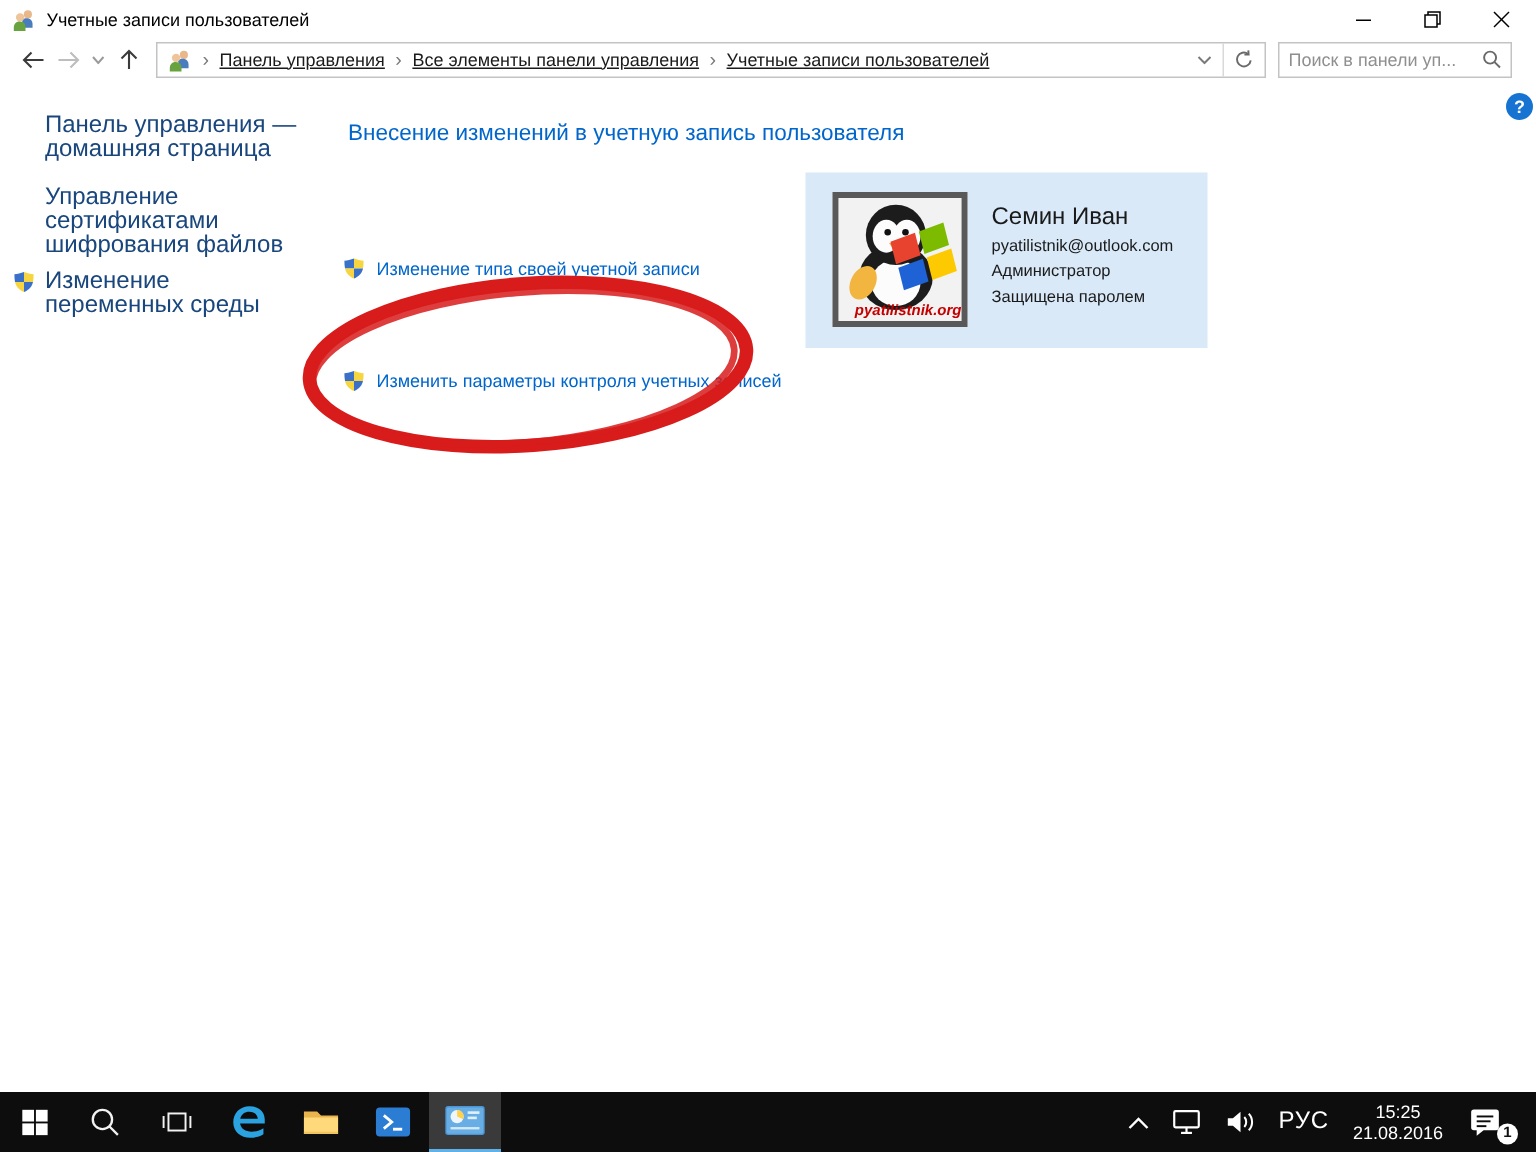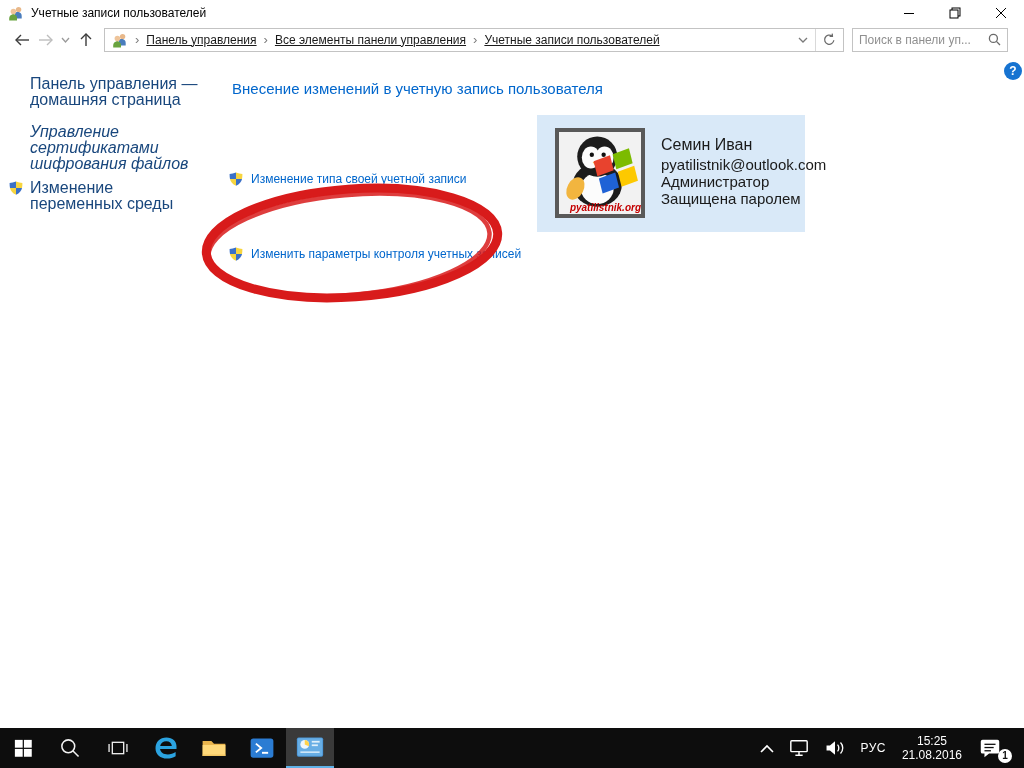--- a/index.html
+++ b/index.html
@@ -36,60 +36,60 @@
                      font-family:"Liberation Sans", sans-serif; min-width:0; }
   .searchbox input::placeholder { color:#8f8f8f; }
 
   
   .content { position:relative; width:1024px; height:674px; background:#fff; }
 
   .sidebar { position:absolute; left:12px; top:22px; width:200px; }
   .sb-item { position:relative; padding-left:18px; font-size:16px; line-height:16px;
              color:var(--sidebar-link); cursor:pointer; width:196px; }
   .sb-item .shield { position:absolute; left:-4px; top:0; }
-  .m16{margin-bottom:16px;} .m6{margin-bottom:6px;} .m8{margin-bottom:8px;font-style:italic;}
+  .m16{margin-bottom:16px;} .m6{margin-bottom:6px;} .m8{margin-bottom:8px;}
 
   .page-heading { position:absolute; left:232px; top:26px; font-size:15px; color:var(--accent);
                   font-weight:400; }
 
   .cp-link { position:absolute; font-size:12px; line-height:19px; color:var(--accent);
              cursor:pointer; display:flex; align-items:flex-start; }
   .cp-link .shield { margin-right:7px; margin-top:1px; flex:0 0 auto; }
   .link-0 { left:247px; top:66px; width:300px; }
   .link-1 { left:228px; top:116px; }
   .link-2 { left:228px; top:168px; }
   .link-3 { left:228px; top:191px; }
 
   .user-panel { position:absolute; left:537px; top:61px; width:268px; height:117px;
                 background:var(--panel-bg); display:flex; align-items:flex-start; padding:13px 0 0 18px; }
   .avatar { position:relative; width:90px; height:90px; border:4px solid #595959; background:#f4f4f4;
             flex:0 0 auto; overflow:hidden; }
   .avatar-caption { position:absolute; left:0; right:0; bottom:1px; text-align:right;
                     font-size:10px; font-weight:bold; font-style:italic; color:#c40000; }
   .account-info { margin-left:16px; padding-top:6px; color:#1a1a1a; }
   .account-name { font-size:16px; line-height:22px; }
-  .account-line { font-size:15px; line-height:17px; }
+  .account-line { font-size:11px; line-height:17px; }
 
   .annotation { position:absolute; left:196px; top:122px; width:312px; height:134px;
                 pointer-events:none; }
 
   .help-btn { position:absolute; left:1004px; top:8px; width:18px; height:18px; border-radius:50%;
               background:var(--help-blue); color:#fff; font-size:12px; font-weight:bold;
               border:none; cursor:pointer; display:flex; align-items:center; justify-content:center; }
 
   
   .taskbar { position:absolute; left:0; top:728px; width:1024px; height:40px;
              background:var(--taskbar-bg); display:flex; align-items:stretch; }
   .tb-btn { width:48px; background:none; border:none; display:flex; align-items:center;
             justify-content:center; cursor:pointer; position:relative; }
   .tb-btn.active { background:#3a3a3a; border-bottom:2px solid var(--active-underline); }
   .tray { margin-left:auto; display:flex; align-items:center; padding-right:10px; }
   .tray-btn { background:none; border:none; color:#fff; display:flex; align-items:center;
               justify-content:center; cursor:pointer; height:40px; padding:0 7px; }
-  .tray-lang { font-size:12px; letter-spacing:0.5px; }
+  .tray-lang { font-size:16px; letter-spacing:0.5px; }
   .tray-clock { flex-direction:column; line-height:14px; font-size:12px; padding:0 9px; }
   .badge { position:absolute; right:2px; bottom:5px; width:14px; height:14px; border-radius:50%;
            background:#fff; color:#111; font-size:10px; font-weight:bold; line-height:14px;
            text-align:center; }
 </style>
 </head>
 <body>
 
 <div class="screen">
 

